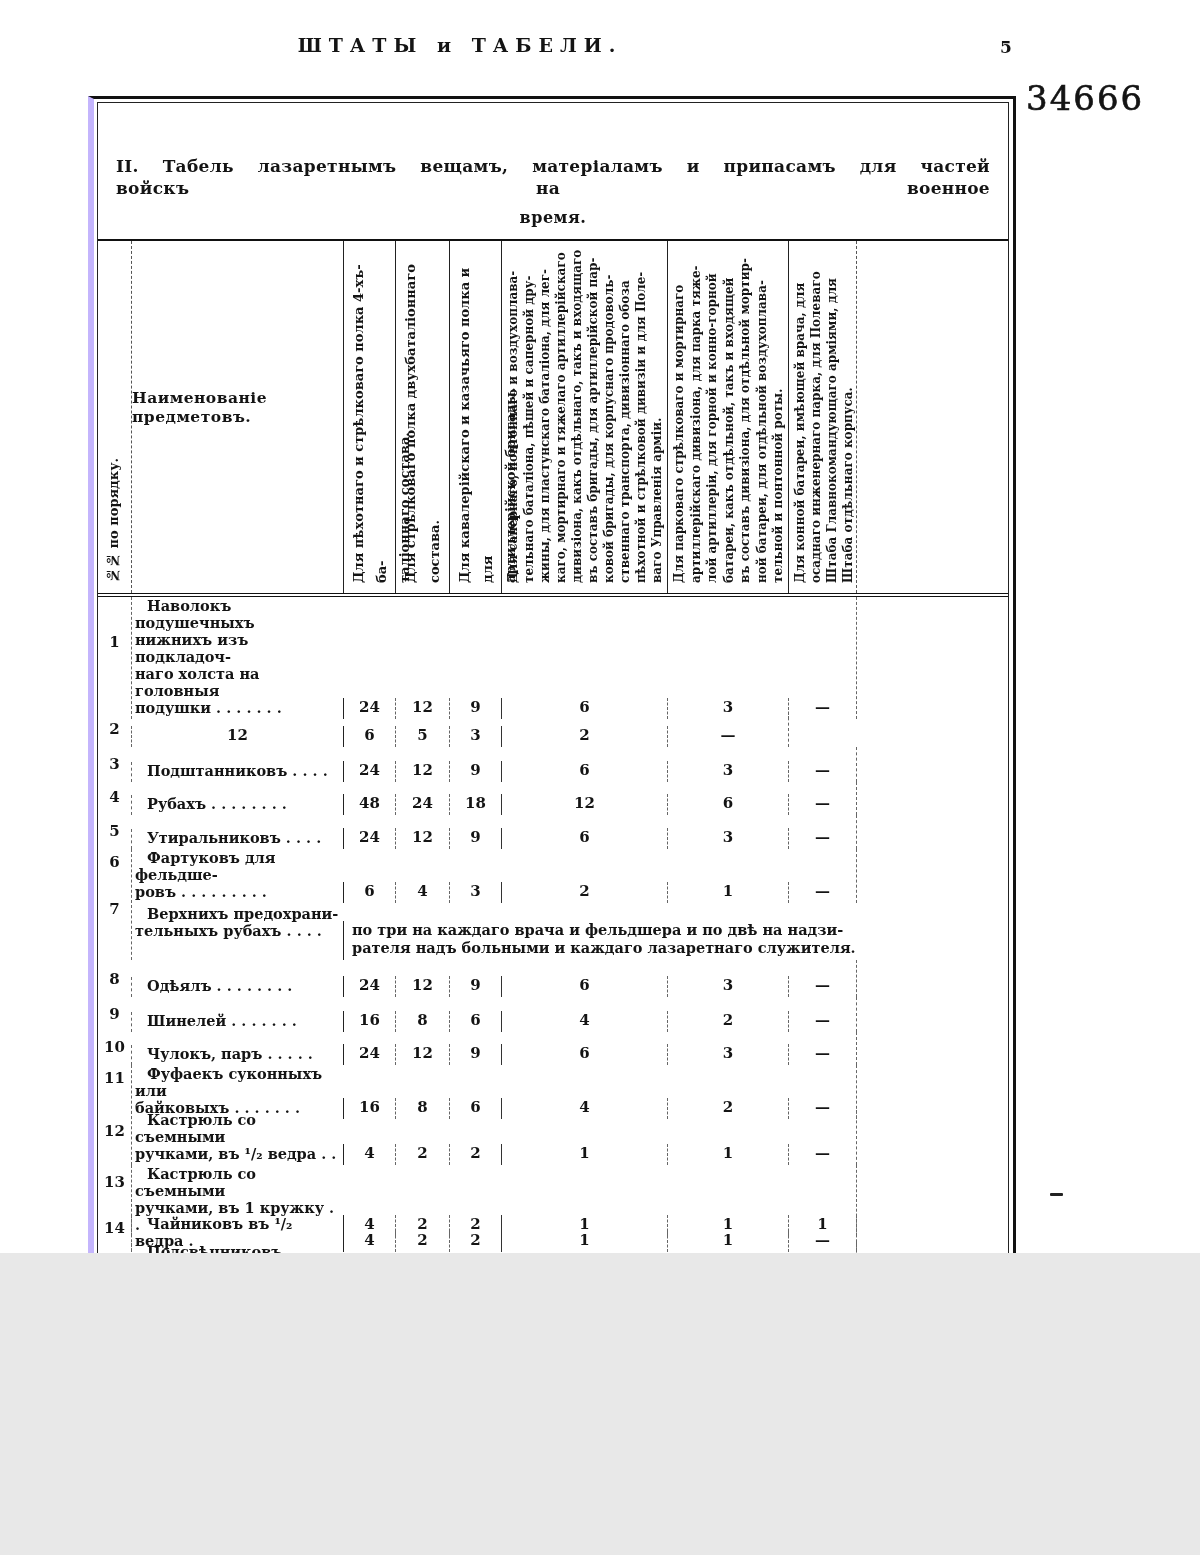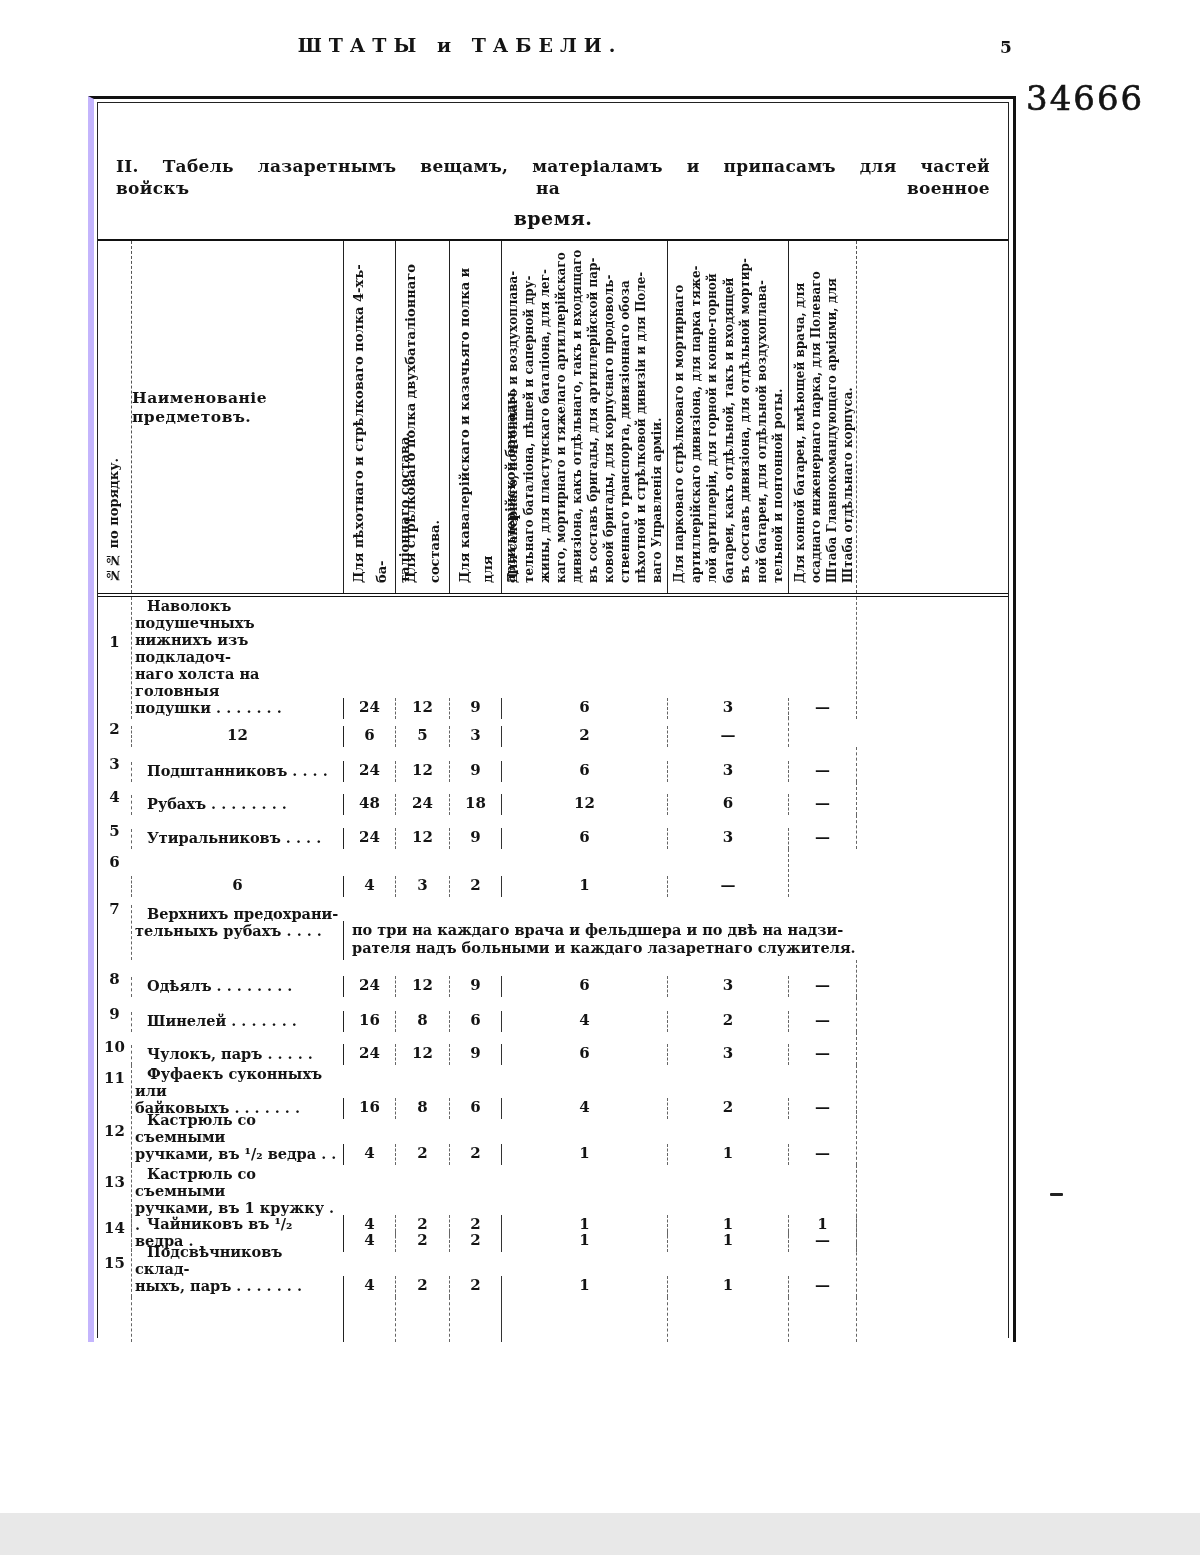--- a/index.html
+++ b/index.html
@@ -1,17 +1,17 @@
 <!DOCTYPE html>
 <html><head>
 <meta charset="utf-8">
 <style>
   html,body{margin:0;padding:0;background:#e8e8e8;}
   .page{
-    position:relative;width:1200px;height:1513px;background:#ffffff;
+    position:relative;width:1200px;height:1253px;background:#ffffff;
     font-family:"DejaVu Serif","Liberation Serif",serif;color:#141414;
     overflow:hidden;margin:0 auto;
   }
   
   .running-head{
     position:absolute;top:34px;left:160px;width:600px;text-align:center;
     font-size:19px;font-weight:bold;letter-spacing:7px;
   }
   .page-number{position:absolute;top:37px;left:1000px;font-size:17px;font-weight:bold;}
   .doc-number{
@@ -29,21 +29,21 @@
     margin:3px 4px 0 3px;height:1236px;
     border-top:1px solid #222;border-left:1px solid #222;border-right:1px solid #222;
     box-sizing:border-box;
   }
   
   .tbl-title{height:136px;box-sizing:border-box;padding:52px 18px 0 18px;font-weight:bold;}
   .tbl-title .l1{
     font-size:17px;line-height:22px;word-spacing:7px;letter-spacing:.3px;
     text-align:justify;text-align-last:justify;
   }
-  .tbl-title .l2{font-size:19px;line-height:22px;text-align:center;margin-top:8px;letter-spacing:.5px;}
+  .tbl-title .l2{font-size:16px;line-height:22px;text-align:center;margin-top:8px;letter-spacing:.5px;}
   
   .grid{display:grid;grid-template-columns:33px 212px 52px 54px 52px 166px 121px 68px 1fr;}
   
   .thead{
     height:358px;box-sizing:border-box;
     border-top:2px solid #111;border-bottom:4px double #111;
   }
   .hc{position:relative;box-sizing:border-box;}
   .thead > :nth-child(2){border-left:1px dashed #555;}
   .thead > :nth-child(3){border-left:1px solid #222;}
@@ -232,20 +232,22 @@
           <div class="val">12</div>
           <div class="val">9</div>
           <div class="val">6</div>
           <div class="val">3</div>
           <div class="val">—</div>
           <div class="blank"></div>
         </div>
 
         <div class="grid trow r6">
           <div class="num">6</div>
+          <div class="name">Фартуковъ для фельдше-
+ровъ . . . . . . . . .</div>
           <div class="val">6</div>
           <div class="val">4</div>
           <div class="val">3</div>
           <div class="val">2</div>
           <div class="val">1</div>
           <div class="val">—</div>
           <div class="blank"></div>
         </div>
 
         <div class="grid trow r7">

